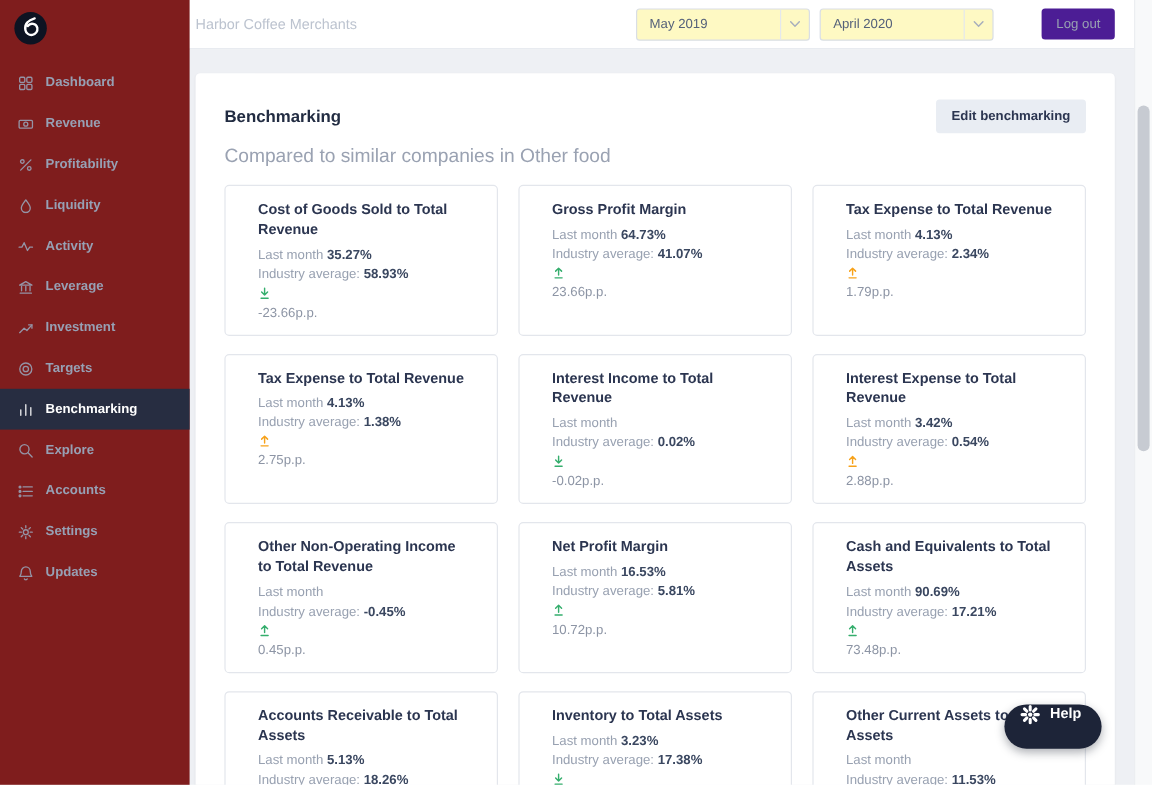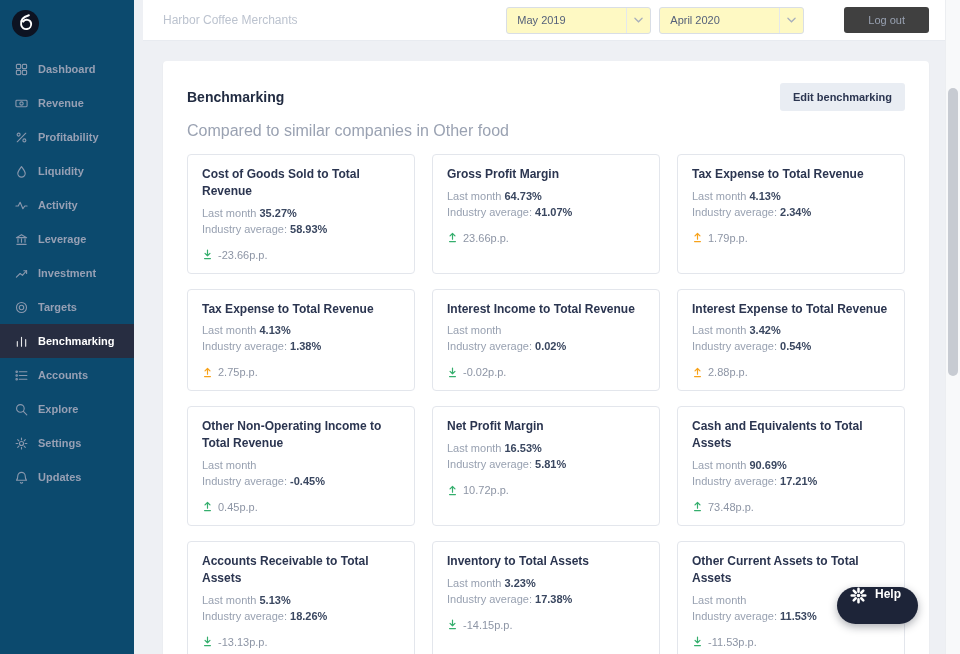--- a/index.html
+++ b/index.html
@@ -1,61 +1,61 @@
 <!DOCTYPE html>
 <html><head>
 <meta charset="utf-8">
 <style>
   * { box-sizing: border-box; }
   html, body { margin:0; padding:0; width:960px; height:654px; overflow:hidden;
     font-family:"Liberation Sans", sans-serif; background:#eef0f4; }
 
   
-  .sidebar { position:fixed; left:0; top:0; bottom:0; width:134px; background:#0c4a6e; z-index:5; }
+  .sidebar { position:fixed; left:0; top:0; bottom:0; width:158px; background:#7f1d1d; z-index:5; }
   .logo { padding:9px 0 0 11px; cursor:pointer; }
   .logo svg { width:29px; height:29px; display:block; }
   .nav { margin-top:14px; }
   .nav-item { display:flex; align-items:center; gap:10px; height:34px; padding:0 8px 0 15px;
     color:#97a0b4; font-size:11px; font-weight:bold; cursor:pointer; }
   .nav-item .nav-icon { width:13px; height:13px; flex:none; opacity:.9; }
   .nav-item.active { background:#272d41; color:#ffffff; }
 
   
   .topbar { position:fixed; left:143px; top:0; right:15px; height:41px; background:#fff;
     border-bottom:1px solid #e8ebf0; display:flex; align-items:center; padding:0 16px 0 20px; z-index:4; }
   .company { font-size:12px; color:#bcc3cf; }
   .spacer { flex:1; }
   .select { width:145px; height:27px; border:1px solid #d9dee5; border-radius:3px; display:flex;
     align-items:center; background:#fef9c3; margin-left:8px; cursor:pointer; }
   .select-value { flex:1; font-size:11px; color:#55617a; padding-left:10px; white-space:nowrap; }
   .select-caret { width:24px; align-self:stretch; display:flex; align-items:center; justify-content:center;
     border-left:1px solid #e4e8ed; color:#a7aebc; }
   .select-caret svg { width:9px; height:6px; }
-  .logout { margin-left:40px; background:#404040; border:none; border-radius:3px; color:#98a1b1;
-    font-size:11px; padding:7px 24px; cursor:pointer; font-family:inherit; }
+  .logout { margin-left:40px; background:#4c1d95; border:none; border-radius:3px; color:#98a1b1;
+    font-size:11px; padding:7px 12px; cursor:pointer; font-family:inherit; }
 
   
   .main { position:fixed; left:143px; top:41px; right:15px; bottom:0; overflow:hidden;
     padding:20px 16px 0 20px; background:#eef0f4; }
   .panel { background:#fff; border-radius:4px; box-shadow:0 1px 2px rgba(31,45,61,.05);
     padding:22px 24px; min-height:100%; }
   .panel-head { display:flex; justify-content:space-between; align-items:center; }
   .panel-title { font-size:14px; margin:0; color:#222c42; font-weight:bold; }
   .edit-btn { background:#e9edf3; border:none; color:#2b3550; font-weight:bold; font-size:11px;
     padding:8px 13px; border-radius:3px; cursor:pointer; font-family:inherit; }
   .subtitle { font-size:16px; color:#9aa2b2; margin:11px 0 0; }
 
   
   .grid { display:grid; grid-template-columns:repeat(3,1fr); gap:15px 17px; margin-top:14px; align-items:stretch; }
-  .card { border:1px solid #e3e6ec; border-radius:4px; padding:11px 14px 12px; background:#fff; }
+  .card { border:1px solid #e3e6ec; border-radius:4px; padding:11px 27px 12px; background:#fff; }
   .card-title { font-size:12px; font-weight:bold; color:#2b3550; line-height:1.4; margin-bottom:7px; }
   .metric { font-size:11px; margin-top:4px; color:#98a1b1; }
   .m-label { color:#98a1b1; }
   .m-value { font-weight:bold; color:#3a4760; }
-  .delta { margin-top:14px; font-size:11px; color:#8d95a5; display:flex; align-items:center; gap:5px; }
+  .delta { margin-top:4px; font-size:11px; color:#8d95a5; display:flex; gap:5px;flex-direction:column; }
   .arrow { width:11px; height:11px; flex:none; }
   .delta-green .arrow { color:#35ae6d; }
   .delta-orange .arrow { color:#f7a21a; }
 
   
   .scrollbar { position:fixed; top:0; right:0; bottom:0; width:15px; background:#f8f9fa;
     border-left:1px solid #eceef1; z-index:6; }
   .scroll-thumb { position:absolute; left:2px; right:2px; top:88px; height:288px;
     background:#c7cbd2; border-radius:7px; }
 
@@ -138,33 +138,33 @@
           <span class="nav-label">Targets</span>
         </div>
         <div class="nav-item active">
           <svg class="nav-icon" viewBox="0 0 14 14" fill="none" stroke="currentColor" stroke-width="1.2" stroke-linecap="round" stroke-linejoin="round">
             <path d="M2.5 12 V7 M7 12 V2.5 M11.5 12 V5"></path>
           </svg>
           <span class="nav-label">Benchmarking</span>
         </div>
         <div class="nav-item">
           <svg class="nav-icon" viewBox="0 0 14 14" fill="none" stroke="currentColor" stroke-width="1.2" stroke-linecap="round" stroke-linejoin="round">
+            <circle cx="5.8" cy="5.8" r="4.1"></circle>
+            <path d="M9 9 L12.7 12.7"></path>
+          </svg>
+          <span class="nav-label">Explore</span>
+        </div>
+        <div class="nav-item">
+          <svg class="nav-icon" viewBox="0 0 14 14" fill="none" stroke="currentColor" stroke-width="1.2" stroke-linecap="round" stroke-linejoin="round">
             <path d="M4.6 3 H12.8 M4.6 7 H12.8 M4.6 11 H12.8"></path>
             <circle cx="1.8" cy="3" r="0.8"></circle>
             <circle cx="1.8" cy="7" r="0.8"></circle>
             <circle cx="1.8" cy="11" r="0.8"></circle>
           </svg>
           <span class="nav-label">Accounts</span>
-        </div>
-        <div class="nav-item">
-          <svg class="nav-icon" viewBox="0 0 14 14" fill="none" stroke="currentColor" stroke-width="1.2" stroke-linecap="round" stroke-linejoin="round">
-            <circle cx="5.8" cy="5.8" r="4.1"></circle>
-            <path d="M9 9 L12.7 12.7"></path>
-          </svg>
-          <span class="nav-label">Explore</span>
         </div>
         <div class="nav-item">
           <svg class="nav-icon" viewBox="0 0 14 14" fill="none" stroke="currentColor" stroke-width="1.2" stroke-linecap="round" stroke-linejoin="round">
             <circle cx="7" cy="7" r="2.2"></circle>
             <path d="M7 1.2 V3 M7 11 V12.8 M1.2 7 H3 M11 7 H12.8 M2.9 2.9 L4.2 4.2 M9.8 9.8 L11.1 11.1 M11.1 2.9 L9.8 4.2 M4.2 9.8 L2.9 11.1"></path>
           </svg>
           <span class="nav-label">Settings</span>
         </div>
         <div class="nav-item">
           <svg class="nav-icon" viewBox="0 0 14 14" fill="none" stroke="currentColor" stroke-width="1.2" stroke-linecap="round" stroke-linejoin="round">

